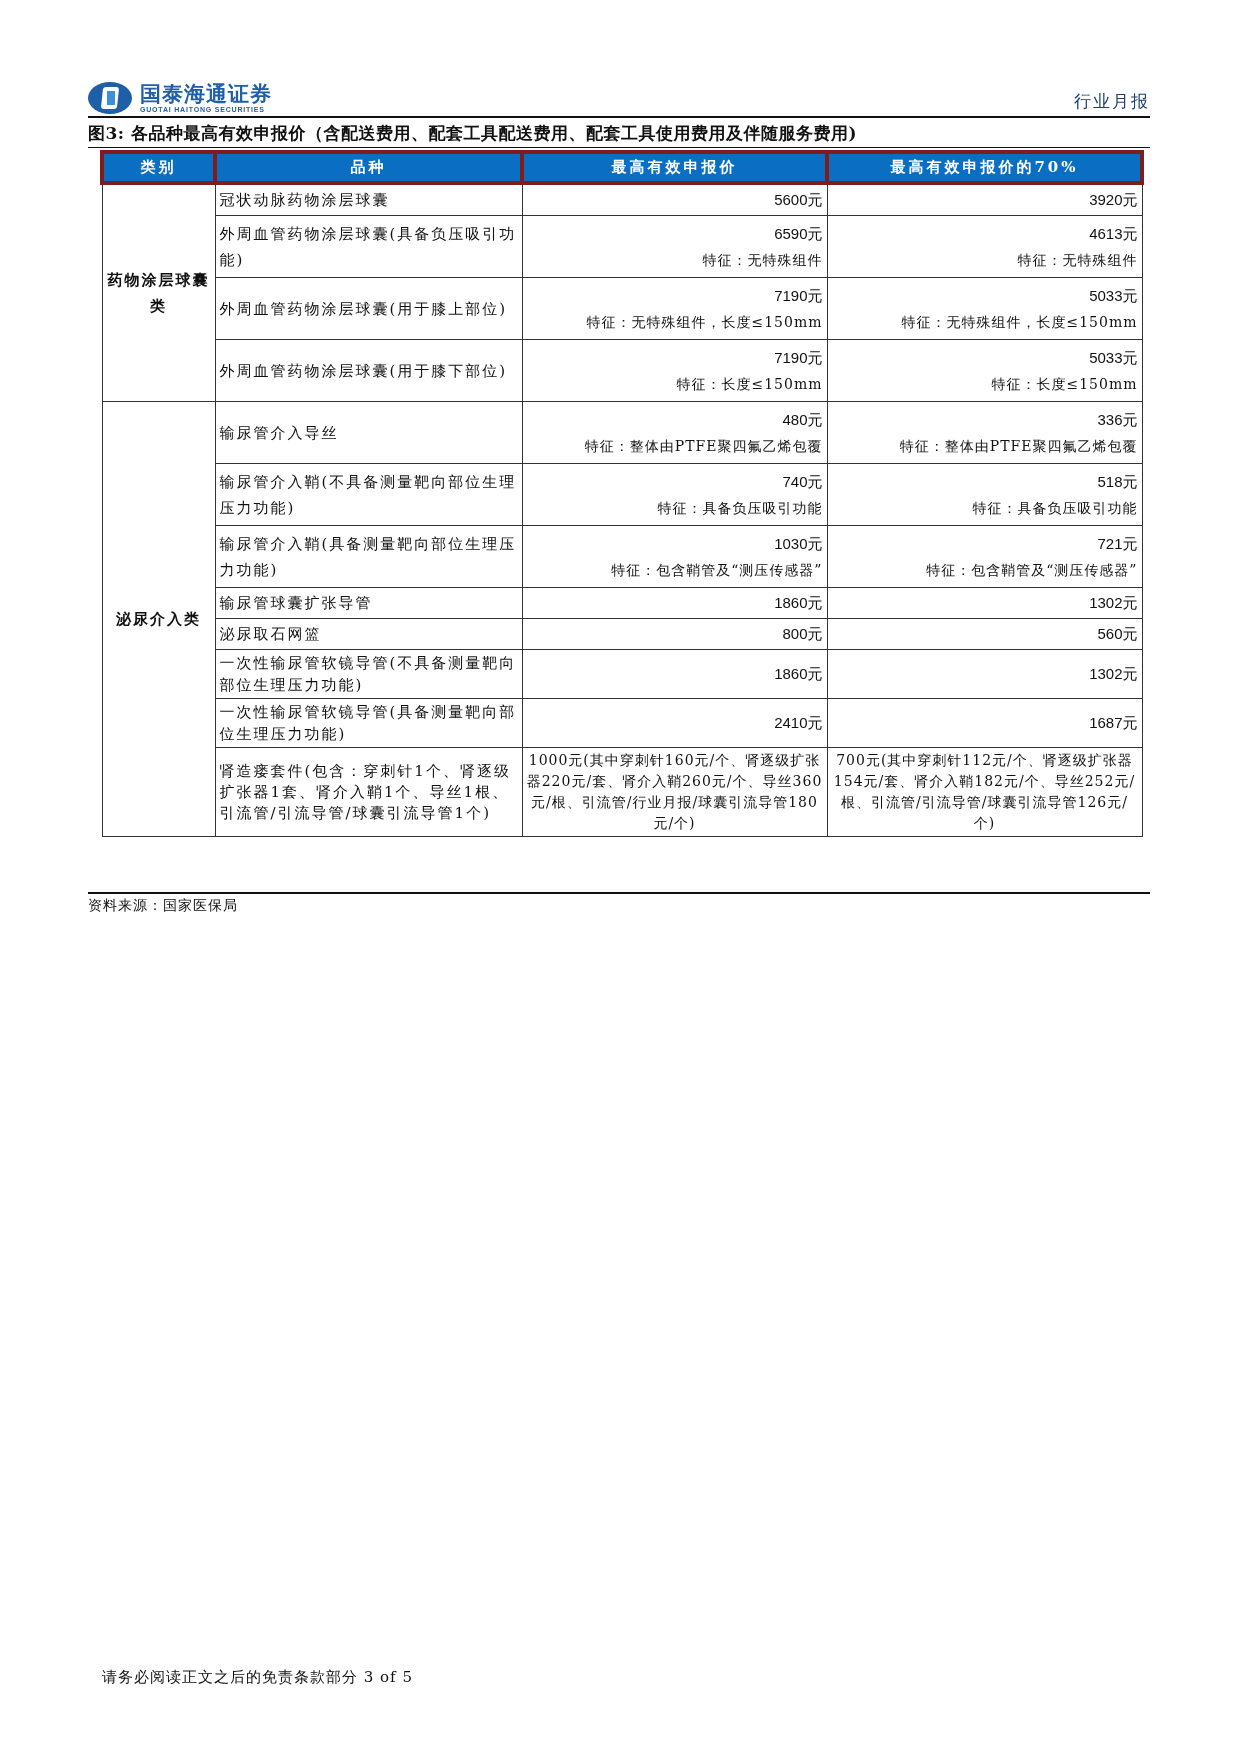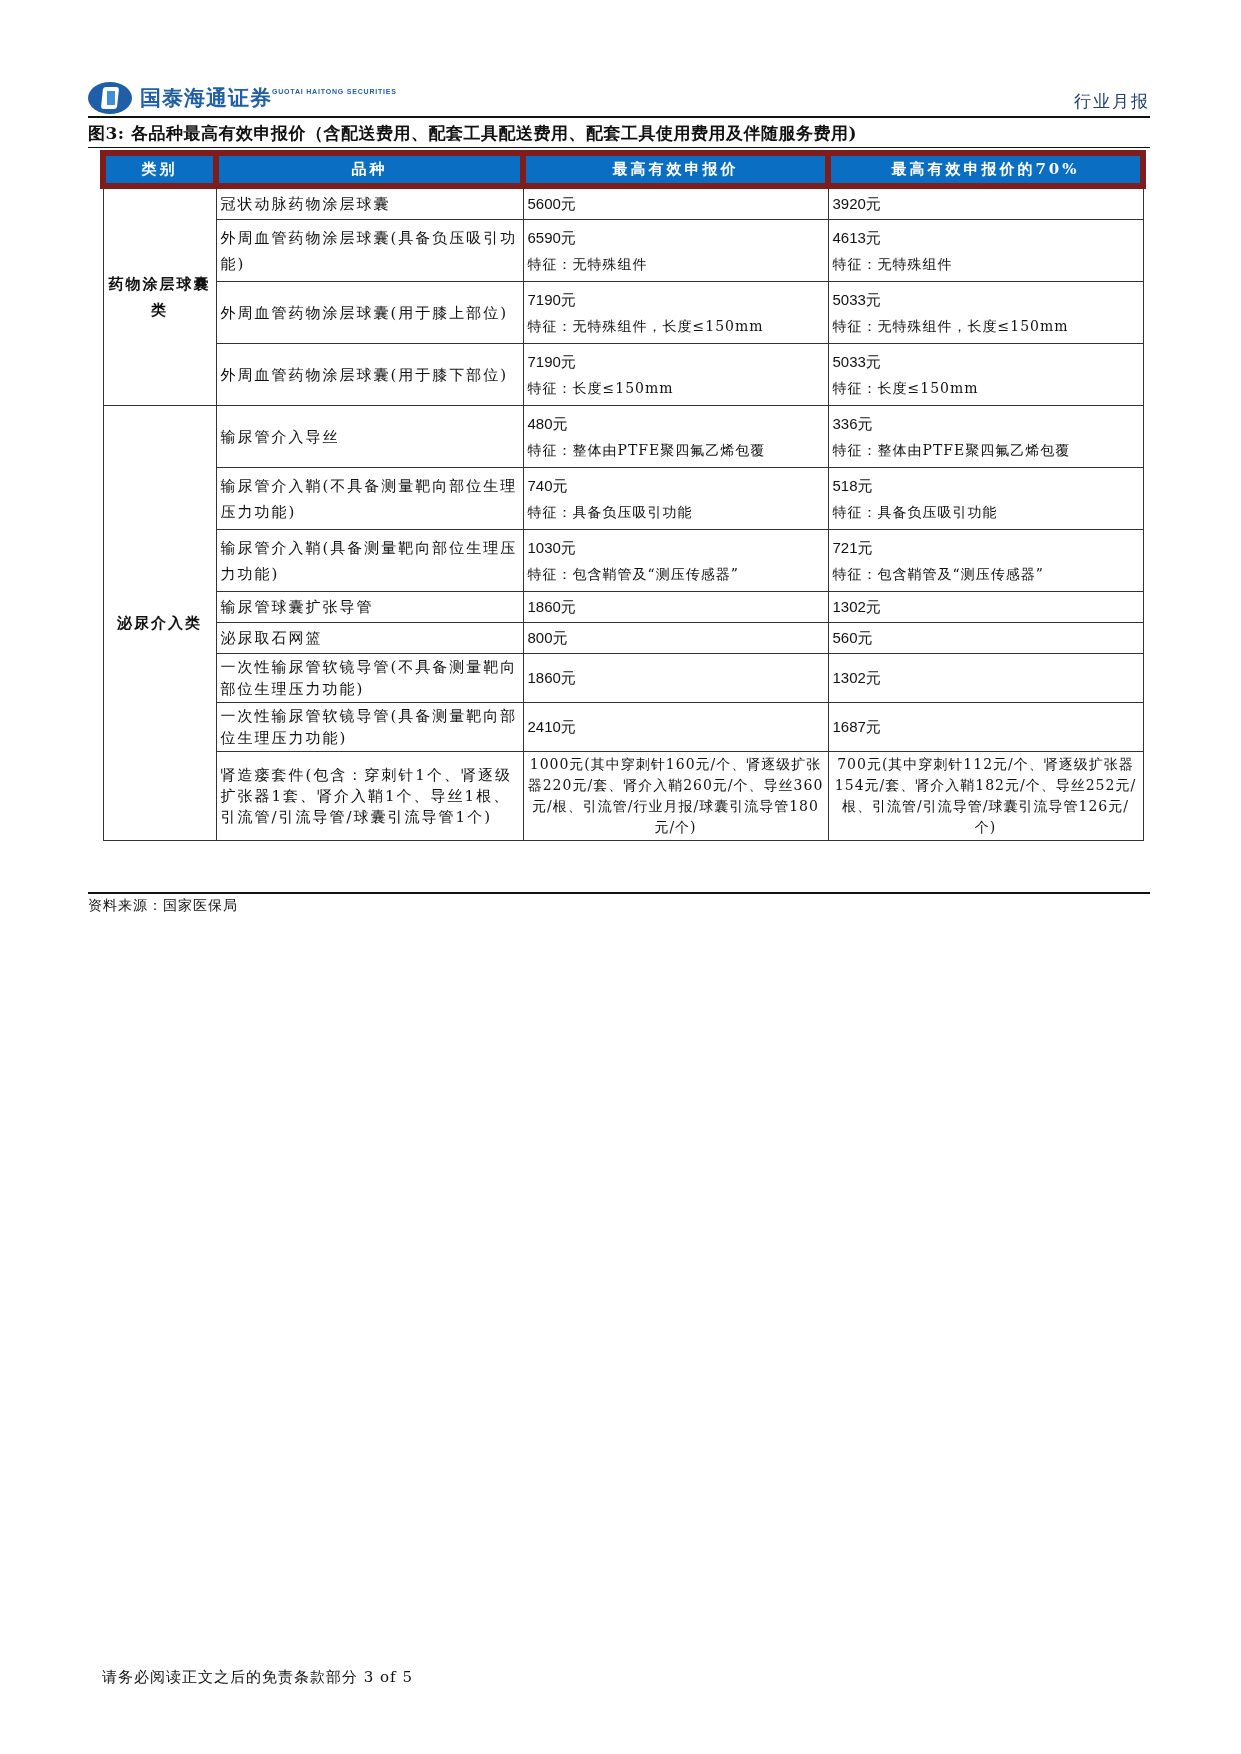--- a/index.html
+++ b/index.html
@@ -3,34 +3,34 @@
 <meta charset="utf-8">
 <style>
   html, body { margin:0; padding:0; background:#ffffff; }
   body { width:1241px; height:1754px; position:relative; overflow:hidden;
          font-family:"DejaVu Serif", "Liberation Serif", serif; color:#111; }
   .logo { position:absolute; left:88px; top:80px; height:36px; display:flex; align-items:center; }
   .logo-mark { width:44px; height:32px; position:relative; margin-right:8px; }
   .logo-mark .outer { position:absolute; left:0; top:0; width:44px; height:32px; border-radius:50%; background:#1f5fa8; }
   .logo-mark .inner { position:absolute; left:14px; top:5px; width:16px; height:22px; background:#fff; border-radius:3px; transform:skewX(-6deg); }
   .logo-mark .core { position:absolute; left:19px; top:9px; width:8px; height:14px; background:#3f8ed8; }
-  .logo-text { display:flex; }
+  .logo-text { display:flex; flex-direction:column; }
   .logo-cn { font-family:"DejaVu Sans", sans-serif; font-weight:bold; font-size:21px; color:#1f5fa8; letter-spacing:1px; line-height:22px; }
   .logo-en { font-family:"Liberation Sans", sans-serif; font-weight:bold; font-size:7px; color:#1f5fa8; letter-spacing:0.8px; line-height:9px; }
   .report-type { position:absolute; right:91px; top:90px; font-size:17px; color:#1f3f6e; letter-spacing:2px; }
   .rule-top { position:absolute; left:88px; width:1062px; top:116px; height:2px; background:#111; }
   .fig-title { position:absolute; left:88px; top:122px; font-size:17px; font-weight:bold; letter-spacing:0.5px; white-space:nowrap; }
   .rule-title { position:absolute; left:88px; width:1062px; top:147px; height:1px; background:#111; }
 
   table.grid { position:absolute; left:100px; top:150px; width:1040px; border-collapse:collapse; table-layout:fixed; font-size:15px; }
-  table.grid th { background:#0a6fc2; color:#fff; font-weight:bold; height:27px; border:6px solid #7f1d1d; letter-spacing:3px; font-size:15px; padding:0; }
+  table.grid th { background:#0a6fc2; color:#fff; font-weight:bold; height:27px; border:4px solid #7f1d1d; letter-spacing:3px; font-size:15px; padding:0; }
   table.grid td { border:1px solid #333; padding:2px 4px; vertical-align:middle; line-height:26px; }
   td.cat { text-align:center; font-weight:bold; letter-spacing:2px;border-radius:17px; }
   td.item { text-align:left; letter-spacing:2px; }
-  td.price { text-align:left; font-family:"Liberation Sans", sans-serif;margin-left:48px; }
+  td.price { text-align:right; font-family:"Liberation Sans", sans-serif;margin-left:48px; }
   .price-main { display:block; }
   .price-feat { display:block; font-family:"DejaVu Serif", serif; letter-spacing:1px; font-size:14px; white-space:nowrap; }
   td.price-long { text-align:center; font-size:14px; letter-spacing:1px; line-height:26px; padding:0 2px; }
   .rule-bottom { position:absolute; left:88px; width:1062px; top:892px; height:2px; background:#111; }
   .source { position:absolute; left:88px; top:897px; font-size:14px; letter-spacing:1px;font-family:Liberation Serif, serif; }
   .footer { position:absolute; left:102px; top:1668px; font-size:15px; letter-spacing:1px; }
 </style>
 </head>
 <body>
 

